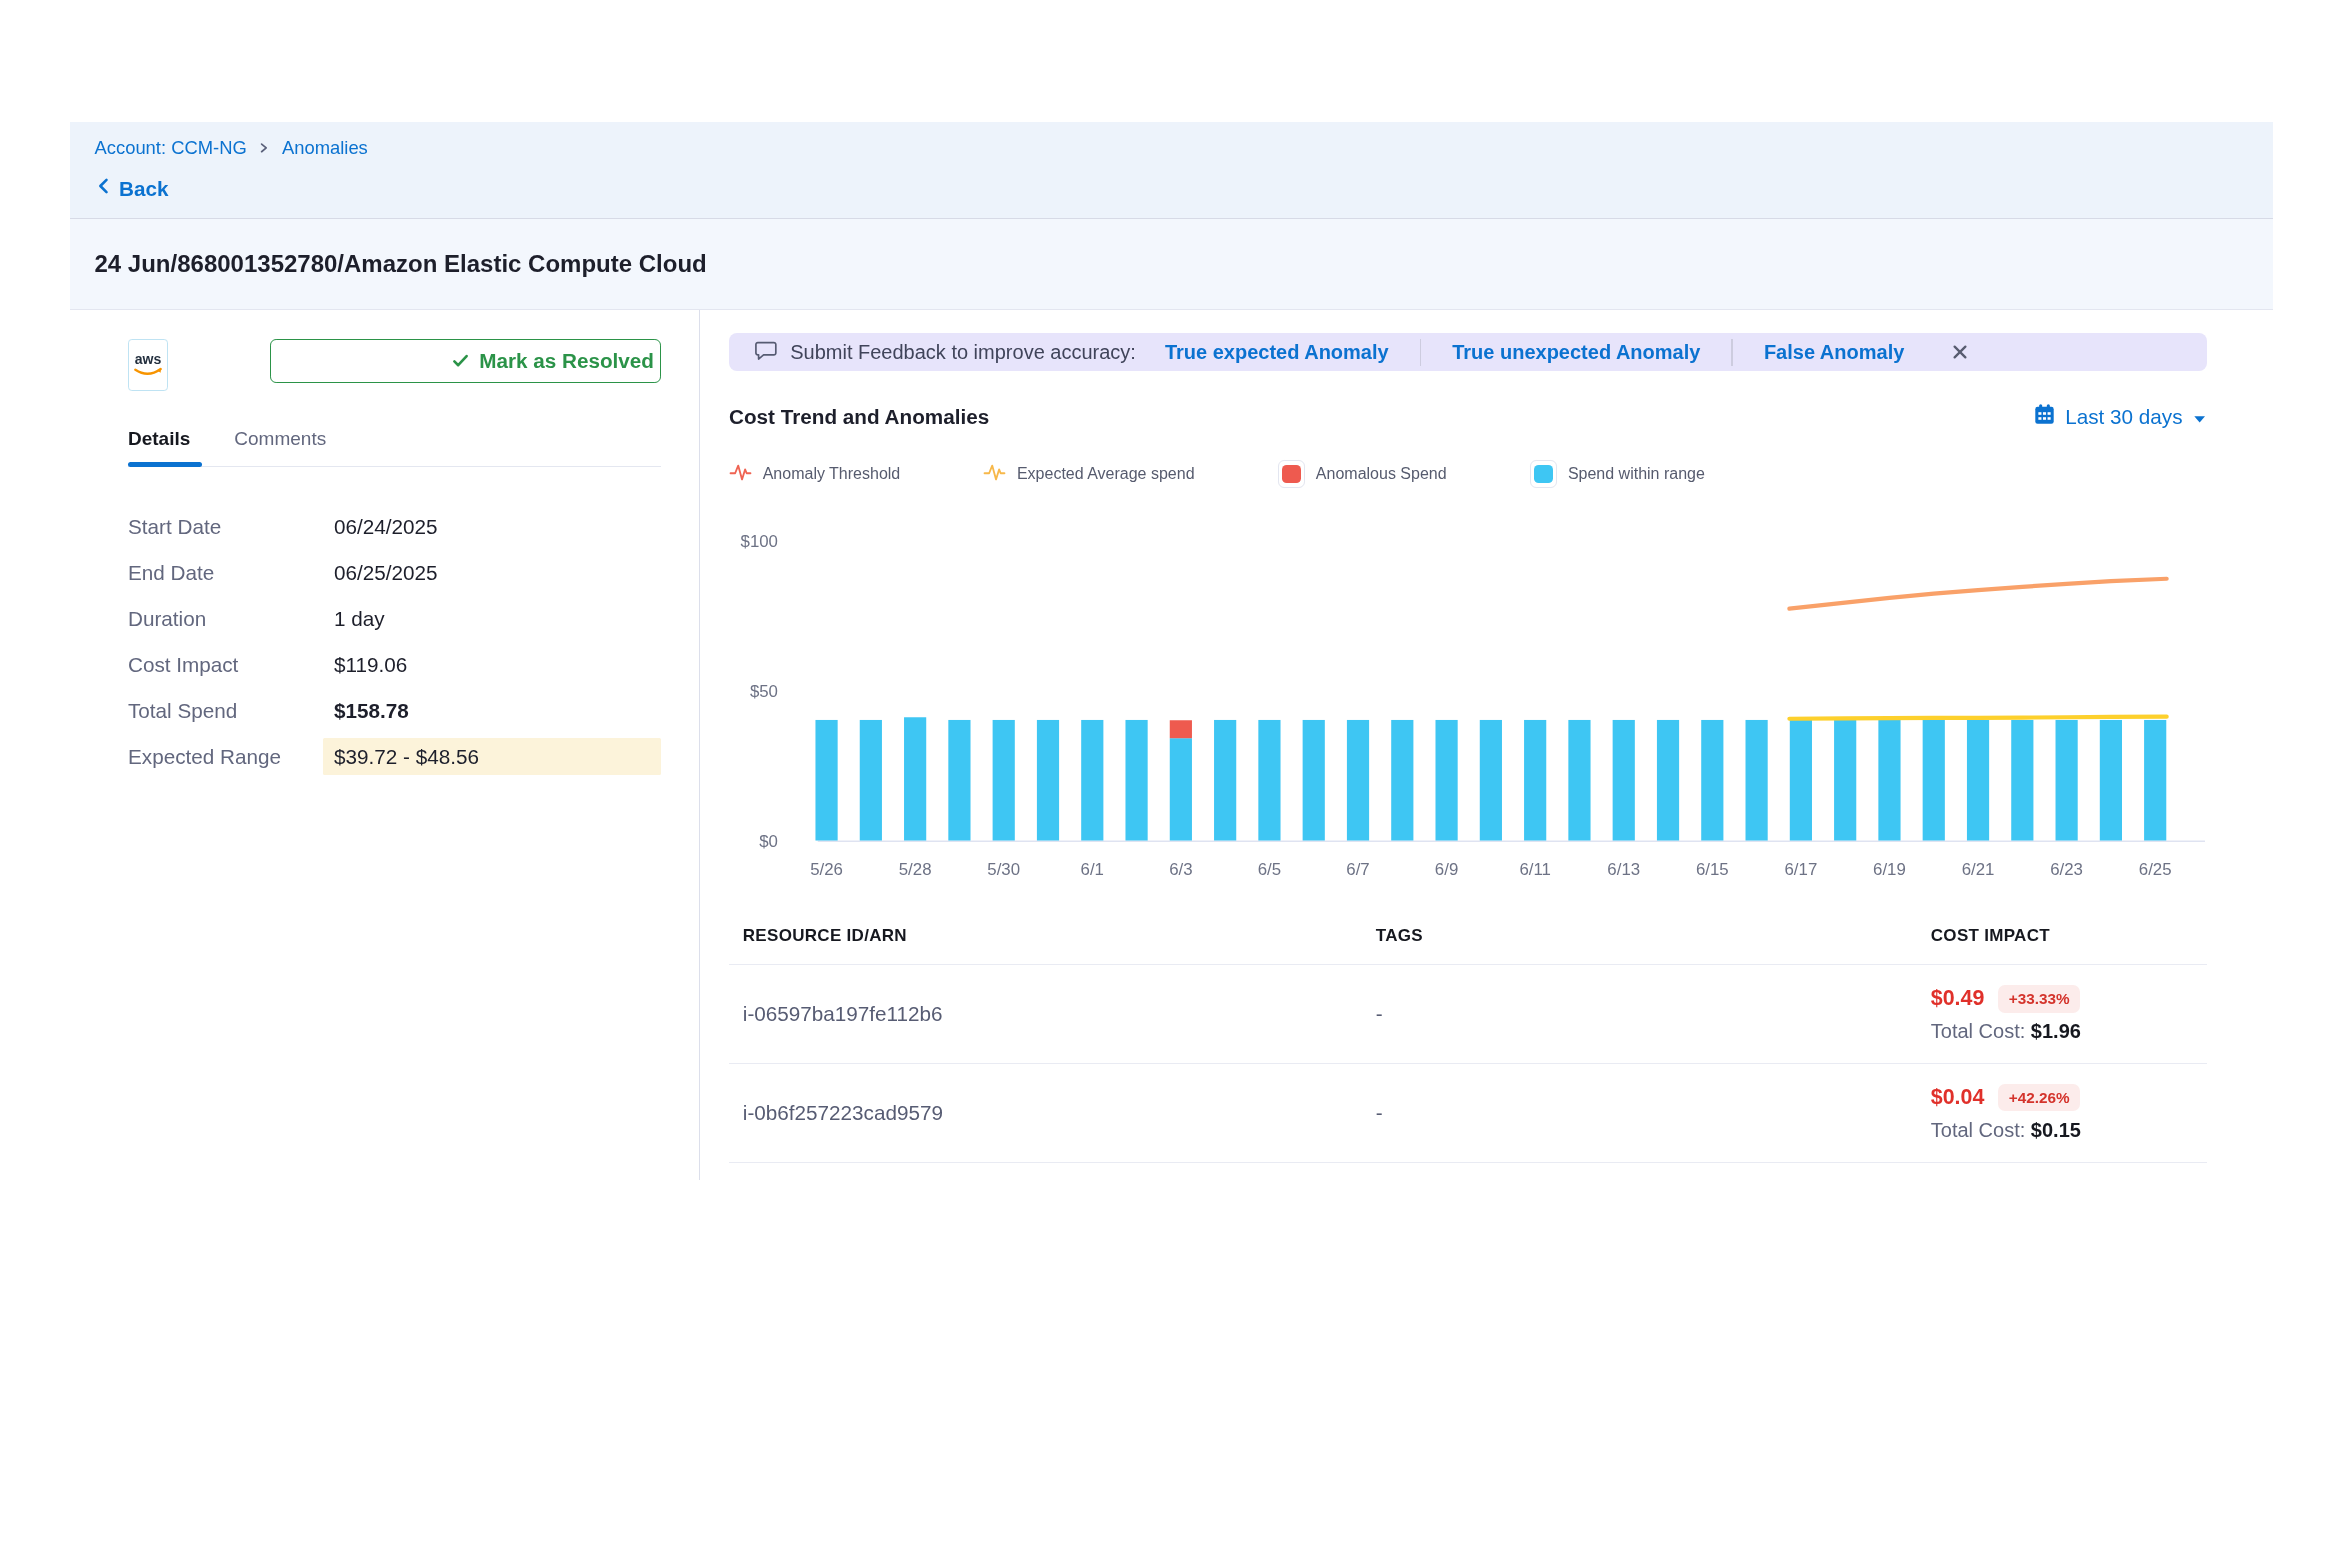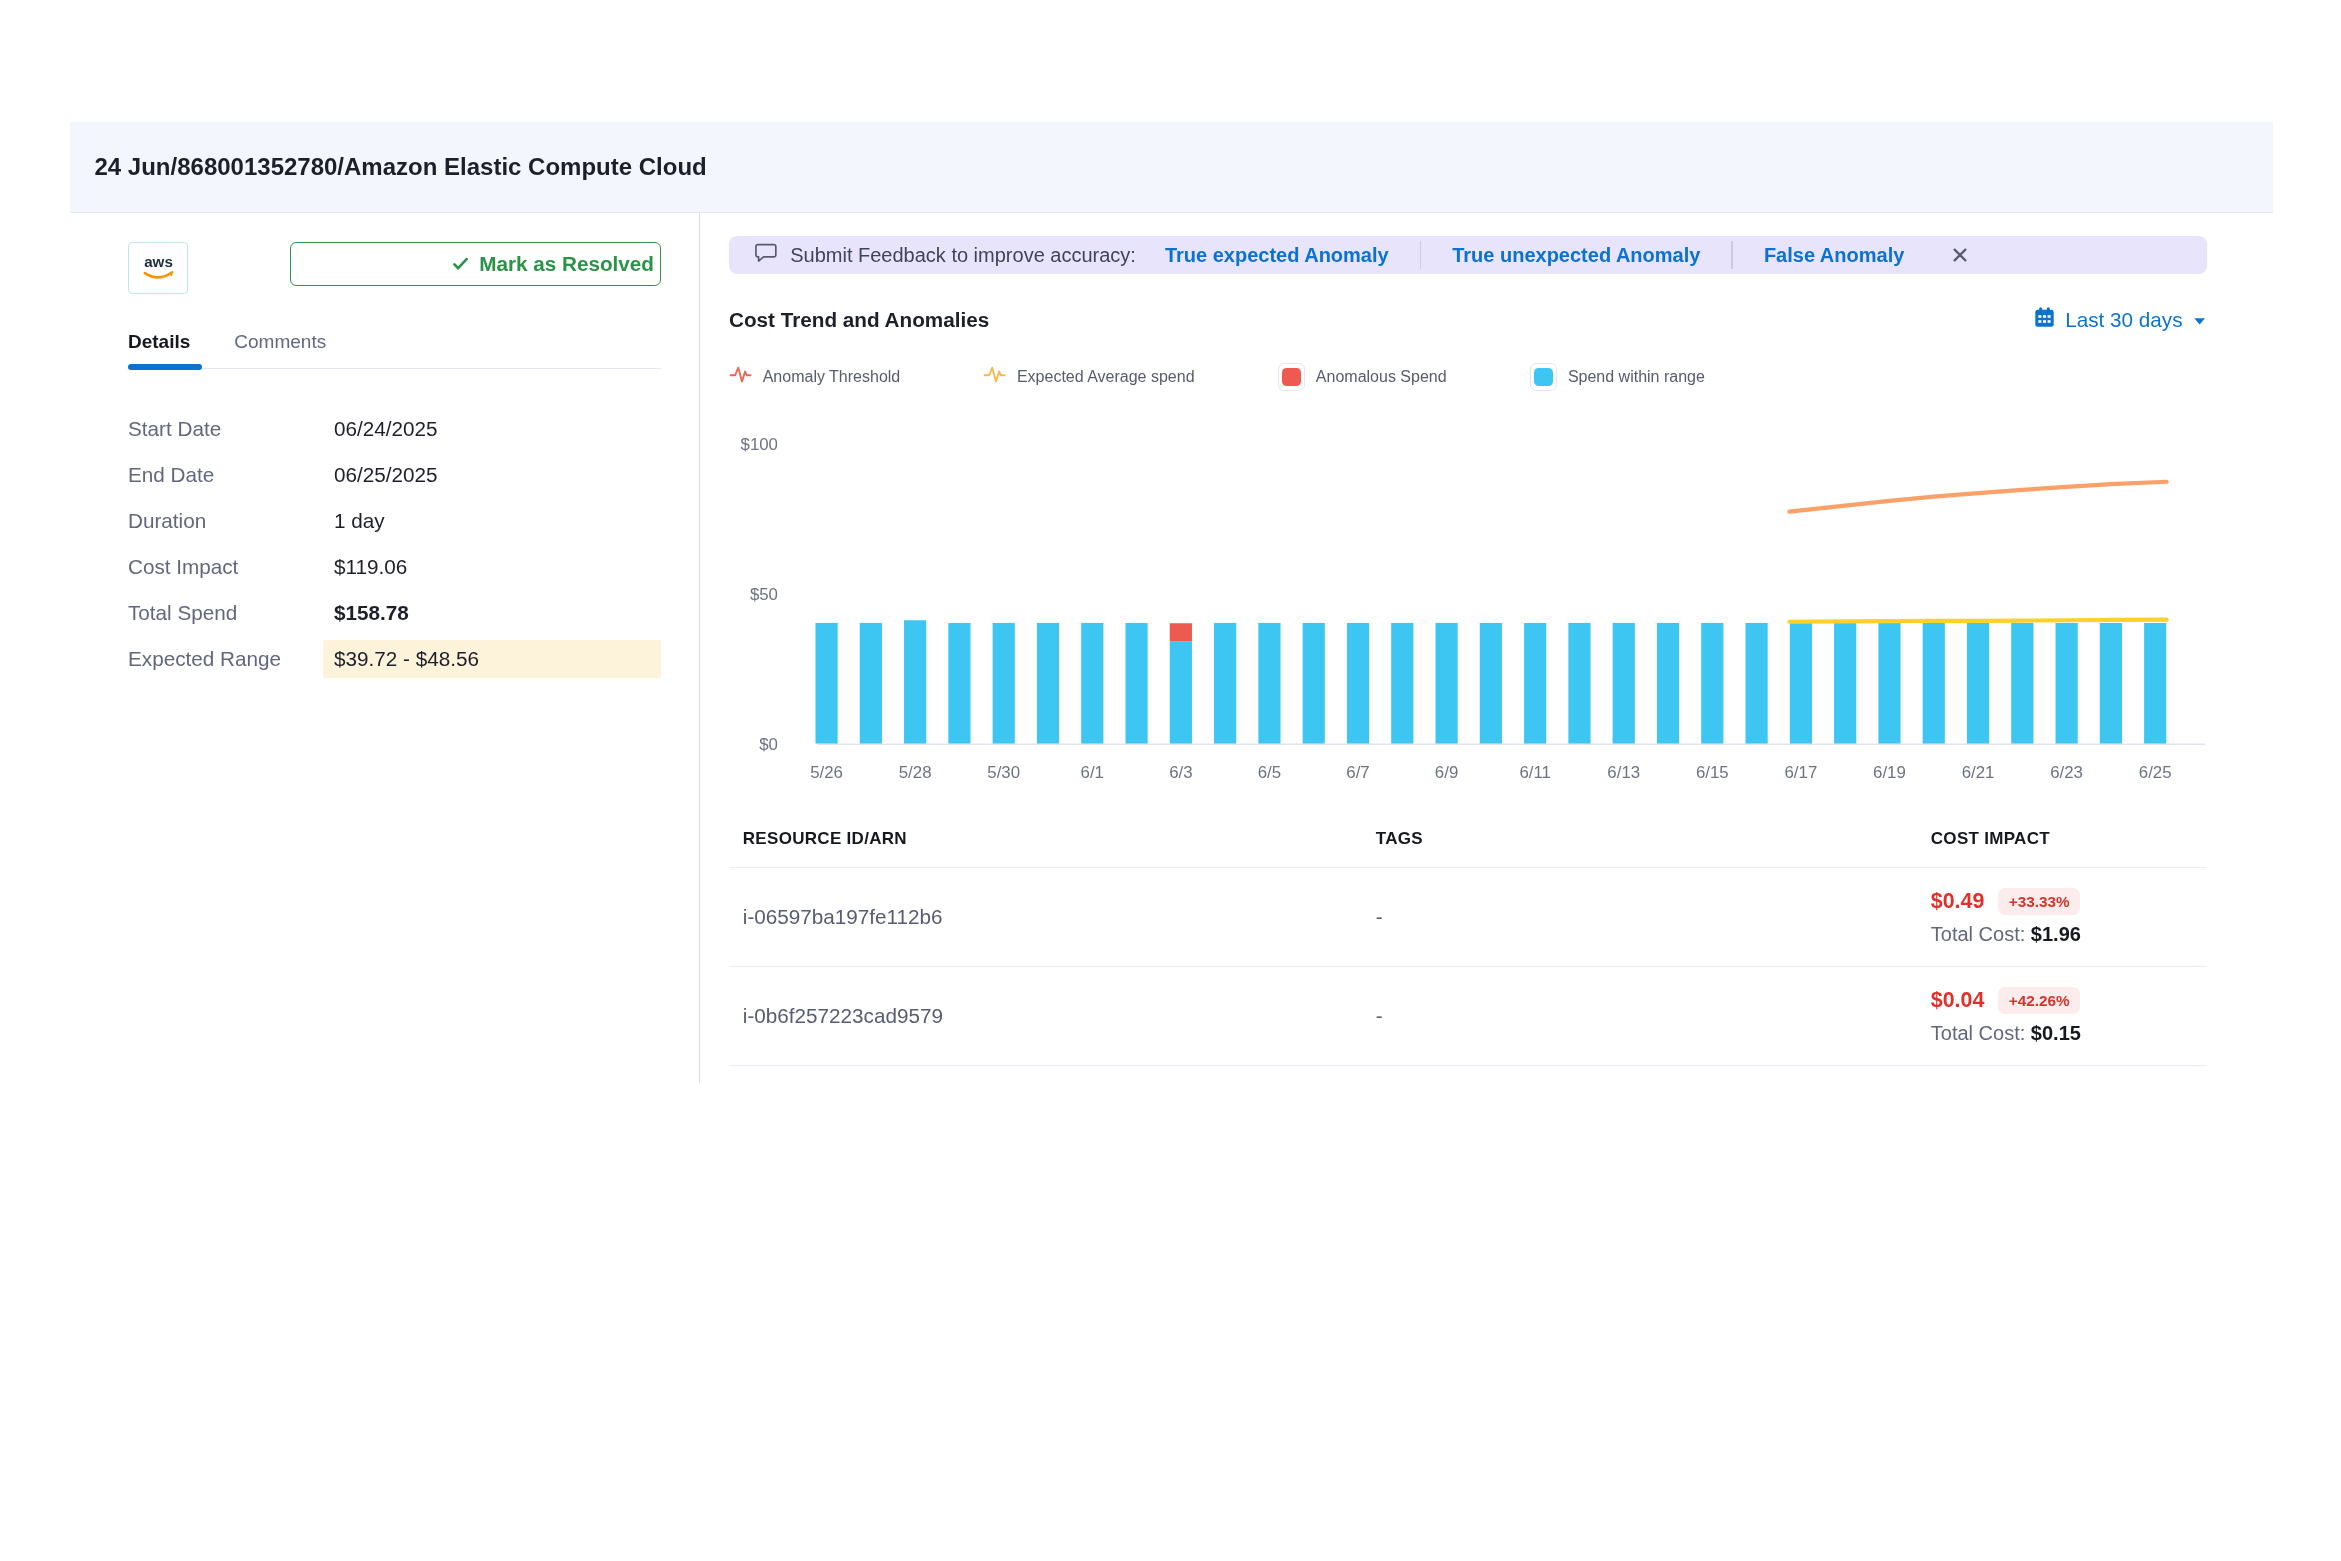--- a/index.html
+++ b/index.html
@@ -21,21 +21,21 @@
   .titlebar { background:#f3f7fd; border-bottom:1.5px solid #e3e6f0; padding:31px 24.5px; }
   .titlebar h1 { margin:0; font-size:24px; font-weight:bold; color:#1d1f2b; }
 
   
   .main { display:flex; align-items:stretch; min-height:870px; background:#fff; }
   .left { flex:none; width:630px; border-right:1.5px solid #dcdfeb; padding:29px 38px 0 58px; }
   .right { flex:1; padding:23px 66px 0 29px; min-width:0; }
 
   
   .head { display:flex; align-items:flex-start; }
-  .aws-box { width:60px; height:52px; border:1.5px solid #bfe3f3; border-radius:3.8px;
+  .aws-box { width:40px; height:52px; border:1.5px solid #bfe3f3; border-radius:3.8px;
              background:#fff; display:flex; align-items:center; justify-content:center; }
   .resolve-btn { margin-left:102px; flex:1; height:44px; background:#fff;
                  border:1.5px solid #2b9348; border-radius:6.1px; color:#2b9348;
                  font-size:20.7px; font-weight:bold; font-family:inherit;
                  display:flex; align-items:center; justify-content:flex-end; gap:10.7px; cursor:pointer; }
   .inforows { margin-top:24.5px; }
   .row { display:flex; align-items:center; min-height:46px; font-size:20.7px; }
   .row .lbl { flex:none; width:206px; color:#62677e; }
   .row .val { color:#1d1f2b; }
   .sev { color:#ff5310; display:flex; align-items:center; gap:9.2px; }
@@ -98,20 +98,39 @@
   .impact-badge { background:#fceceb; color:#d4342c; font-size:15.3px; font-weight:bold;
                   padding:4.6px 10.7px; border-radius:7px; }
   .total-line { margin-top:7.7px; font-size:20px; color:#62677e; }
   .total-line b { color:#16181f; }
 </style>
 </head>
 <body>
 
 <div class="page">
 
+  <div class="topbar">
+    <div class="breadcrumb">
+      <a>Account: CCM-NG</a>
+      <span class="crumb-sep">
+        <svg width="13.8" height="13.8" viewBox="0 0 18 18">
+            <polyline points="6,4 12,9 6,14" fill="none" stroke="#5a607a" stroke-width="2.2" stroke-linecap="round" stroke-linejoin="round"></polyline>
+          </svg>
+      </span>
+      <a>Anomalies</a>
+    </div>
+    <div class="back-row">
+      <span>
+        <svg width="18.4" height="20" viewBox="0 0 24 26">
+            <polyline points="15,5 7,13 15,21" fill="none" stroke="#0b72d0" stroke-width="3.4" stroke-linecap="round" stroke-linejoin="round"></polyline>
+          </svg>
+      </span>
+      <span>Back</span>
+    </div>
+  </div>
 
   <div class="titlebar">
     <h1>24 Jun/868001352780/Amazon Elastic Compute Cloud</h1>
   </div>
 
   <div class="main">
 
     <div class="left">
       <div class="head">
         <div class="aws-box">

